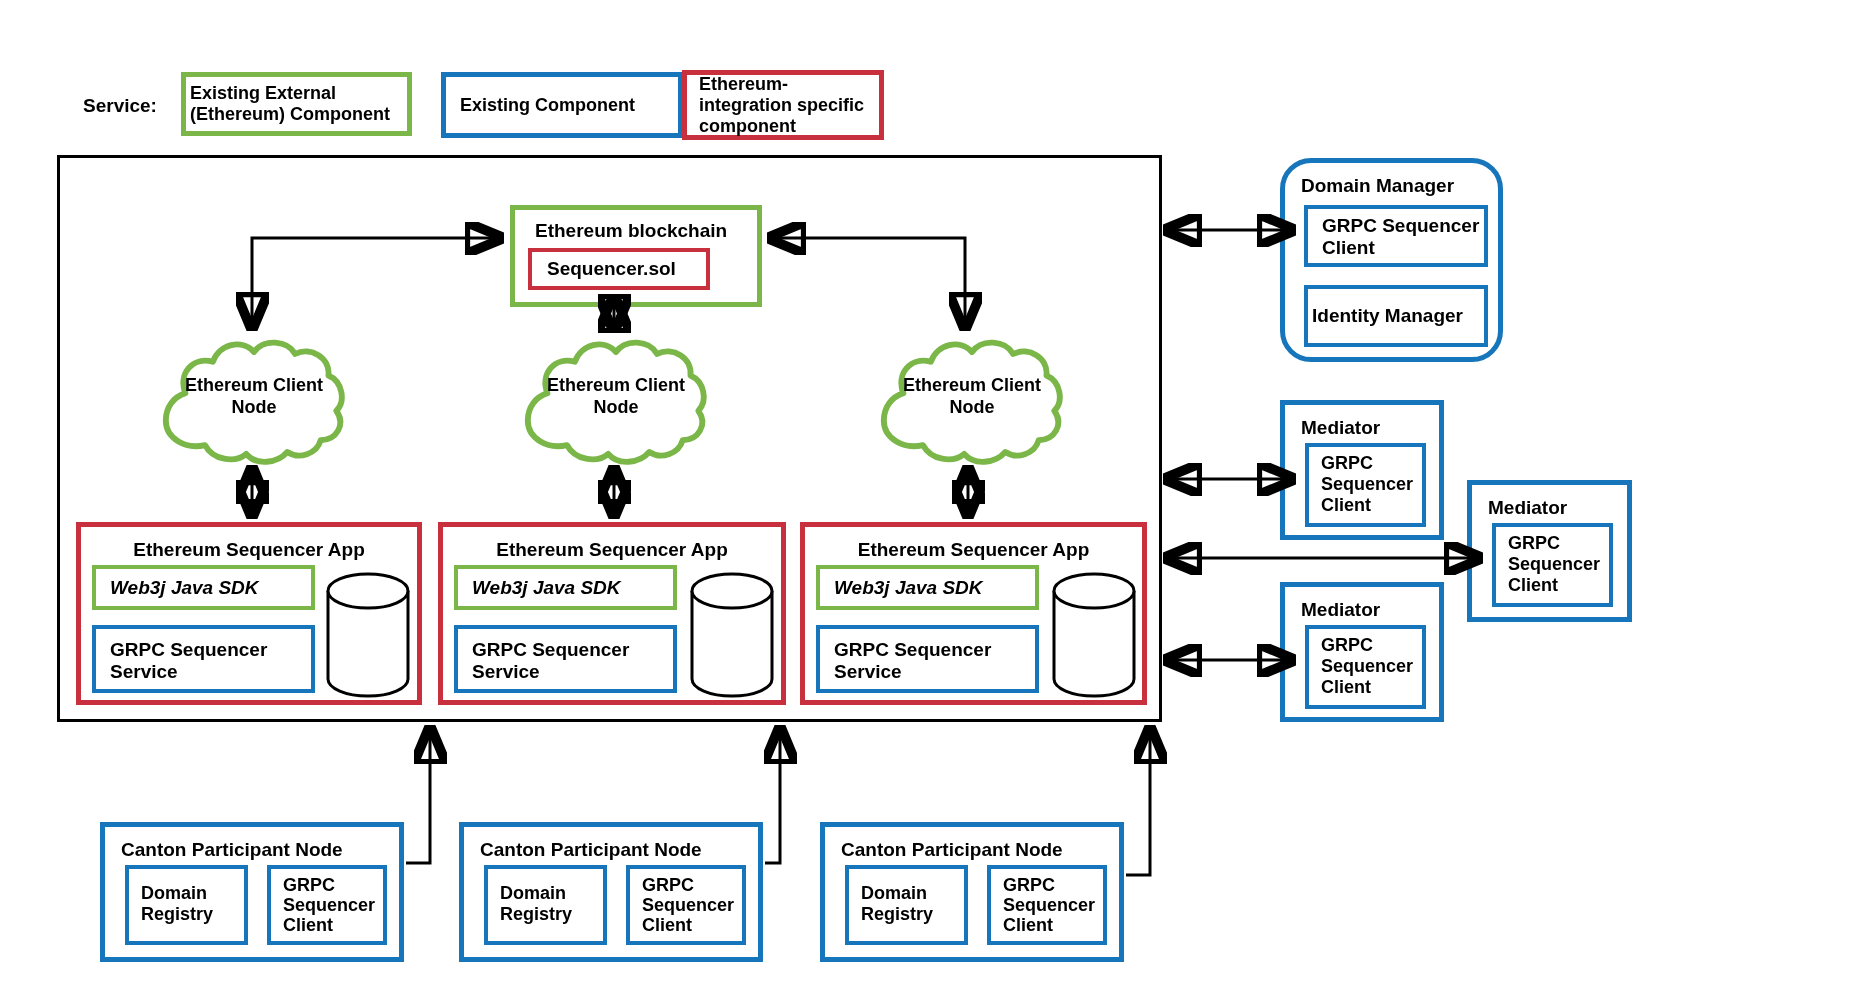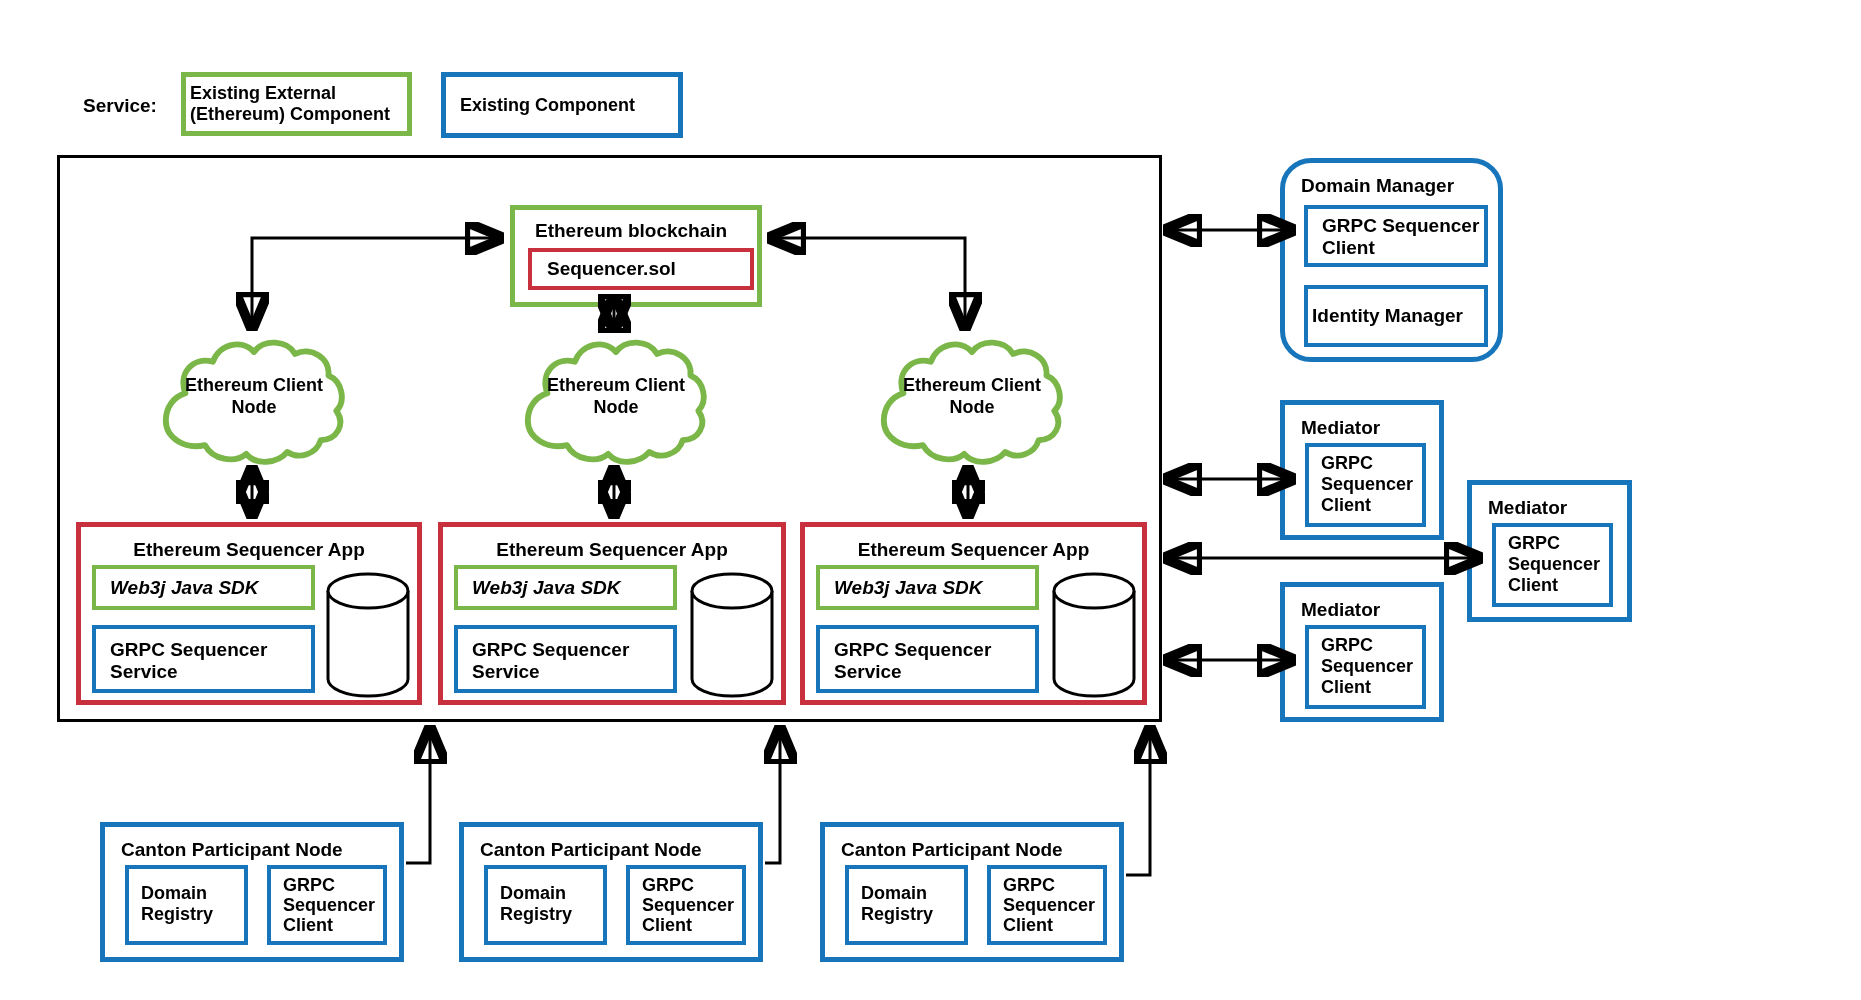--- a/index.html
+++ b/index.html
@@ -49,26 +49,29 @@
 
 <div class="canvas">
 
   <div class="abs t19" style="left:83px;top:95px;">Service:</div>
   <div class="box b-green vcenter t18" style="left:181px;top:72px;width:231px;height:64px;">
     <div style="padding:0 8px 0 4px;">Existing External (Ethereum) Component</div>
   </div>
   <div class="box b-blue vcenter t18" style="left:441px;top:72px;width:242px;height:66px;">
     <div style="padding:0 8px 0 14px;">Existing Component</div>
   </div>
+  <div class="box b-red vcenter t18" style="left:682px;top:70px;width:202px;height:70px;">
+    <div style="padding:0 6px 0 12px;">Ethereum-integration specific component</div>
+  </div>
 
   <div class="box b-black" style="left:57px;top:155px;width:1105px;height:567px;background:transparent;"></div>
 
   <div class="box b-green" style="left:510px;top:205px;width:252px;height:102px;">
     <div class="t19" style="margin:10px 0 0 20px;">Ethereum blockchain</div>
-    <div class="box b-red-4 vcenter t19" style="left:13px;top:38px;width:226px;height:42px;">
+    <div class="box b-red-4 vcenter t19" style="left:13px;top:38px;width:182px;height:42px;">
       <div style="padding-left:15px;">Sequencer.sol</div>
     </div>
   </div>
 
   <div class="cloud-wrap" style="left:156px;top:332px;">
     <svg width="196" height="138" viewBox="0 0 200 140">
       <path d="M 50 115 C 30 120 10 108 10 90 C 10 76 18 66 30 62 C 22 42 38 24 58 30 C 64 12 88 6 100 20 C 110 6 134 8 142 22 C 158 14 178 26 176 44 C 190 50 194 70 184 80 C 194 94 184 110 168 110 C 164 124 146 130 134 122 C 124 134 102 136 92 124 C 80 134 58 130 50 115 Z" fill="#ffffff" style="stroke:var(--green)" stroke-width="6" stroke-linejoin="round"></path>
     </svg>
     <div class="cloud-label">Ethereum Client Node</div>
   </div>

